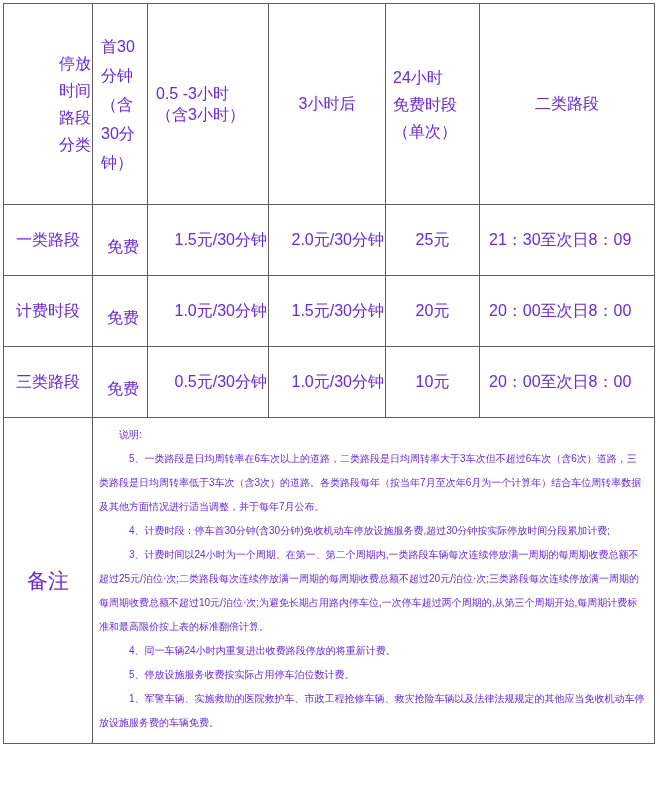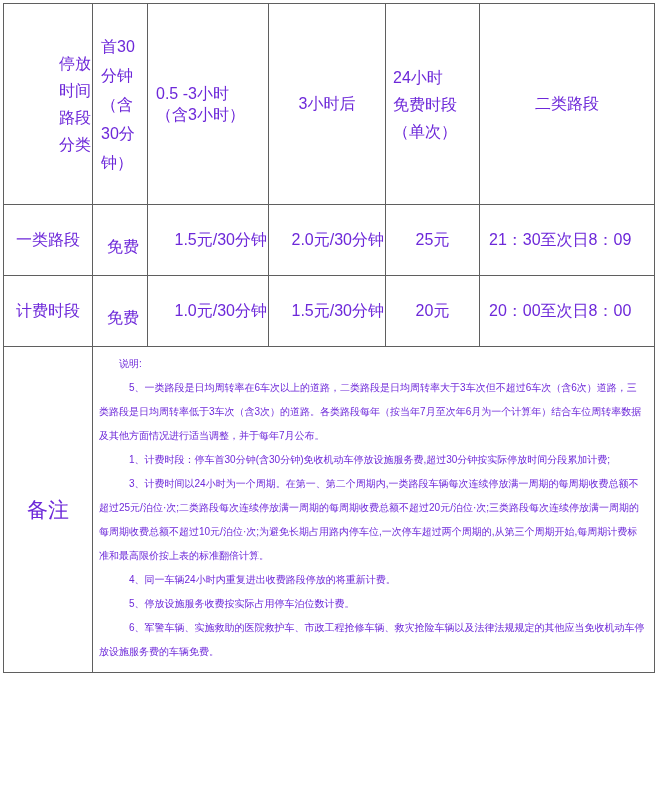--- a/index.html
+++ b/index.html
@@ -103,28 +103,36 @@
 
     <tr class="datarow">
       <td class="c-cat">计费时段</td>
       <td class="c-f30">免费</td>
       <td class="c-053">1.0元/30分钟</td>
       <td class="c-a3">1.5元/30分钟</td>
       <td class="c-m24">20元</td>
       <td class="c-fp">20：00至次日8：00</td>
     </tr>
 
+    <tr class="datarow">
+      <td class="c-cat">三类路段</td>
+      <td class="c-f30">免费</td>
+      <td class="c-053">0.5元/30分钟</td>
+      <td class="c-a3">1.0元/30分钟</td>
+      <td class="c-m24">10元</td>
+      <td class="c-fp">20：00至次日8：00</td>
+    </tr>
 
     <tr>
       <td class="r-label">备注</td>
       <td class="r-body" colspan="5">
         <p>　　说明:</p>
         <p>　　　5、一类路段是日均周转率在6车次以上的道路，二类路段是日均周转率大于3车次但不超过6车次（含6次）道路，三类路段是日均周转率低于3车次（含3次）的道路。各类路段每年（按当年7月至次年6月为一个计算年）结合车位周转率数据及其他方面情况进行适当调整，并于每年7月公布。</p>
-        <p>　　　1、计费时段：停车首30分钟(含30分钟)免收机动车停放设施服务费,超过30分钟按实际停放时间分段累加计费;</p>
+        <p>　　　4、计费时段：停车首30分钟(含30分钟)免收机动车停放设施服务费,超过30分钟按实际停放时间分段累加计费;</p>
         <p>　　　3、计费时间以24小时为一个周期。在第一、第二个周期内,一类路段车辆每次连续停放满一周期的每周期收费总额不超过25元/泊位·次;二类路段每次连续停放满一周期的每周期收费总额不超过20元/泊位·次;三类路段每次连续停放满一周期的每周期收费总额不超过10元/泊位·次;为避免长期占用路内停车位,一次停车超过两个周期的,从第三个周期开始,每周期计费标准和最高限价按上表的标准翻倍计算。</p>
         <p>　　　4、同一车辆24小时内重复进出收费路段停放的将重新计费。</p>
         <p>　　　5、停放设施服务收费按实际占用停车泊位数计费。</p>
-        <p>　　　6、军警车辆、实施救助的医院救护车、市政工程抢修车辆、救灾抢险车辆以及法律法规规定的其他应当免收机动车停放设施服务费的车辆免费。</p>
+        <p>　　　1、军警车辆、实施救助的医院救护车、市政工程抢修车辆、救灾抢险车辆以及法律法规规定的其他应当免收机动车停放设施服务费的车辆免费。</p>
       </td>
     </tr>
   </tbody>
     </table>
 </div>
 
 </body></html>

